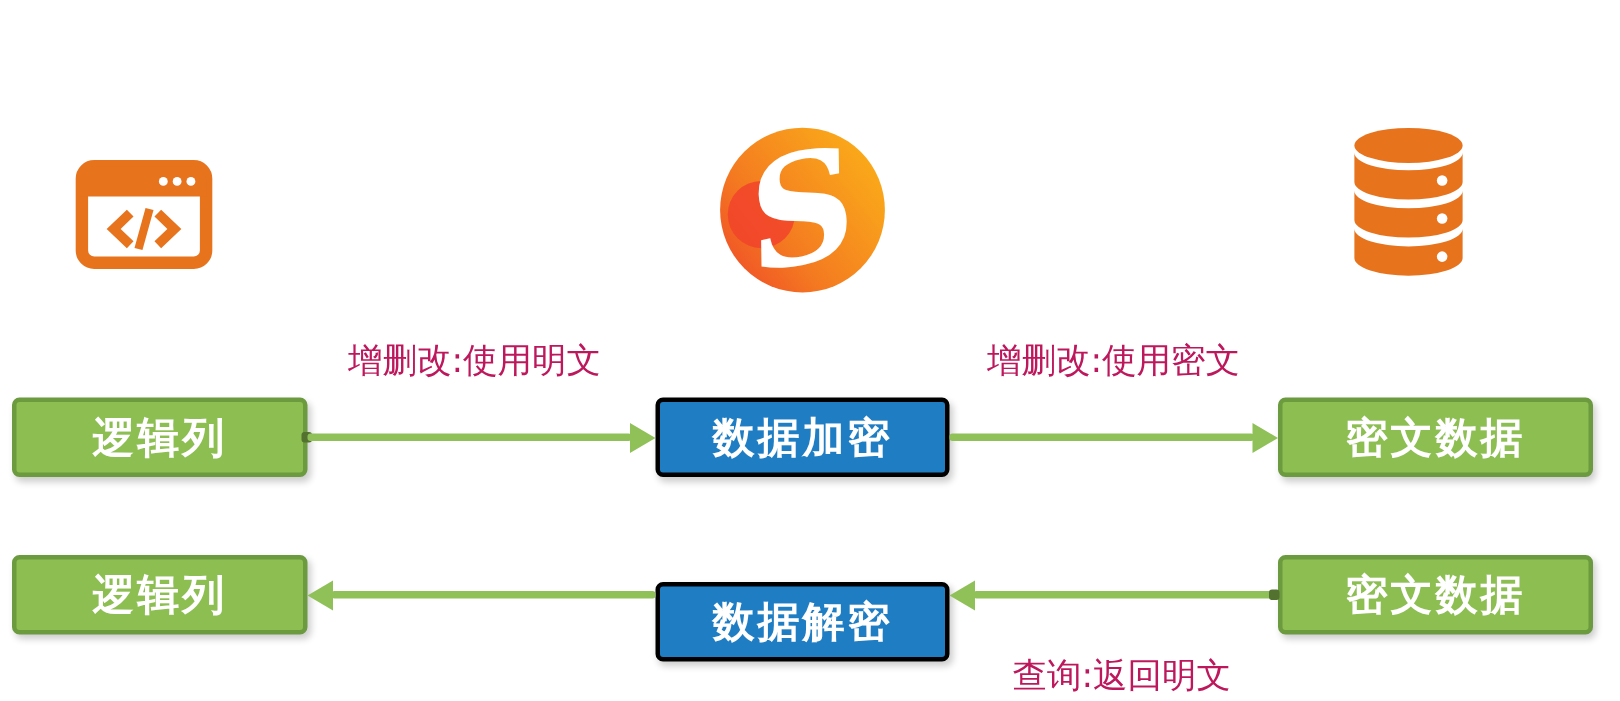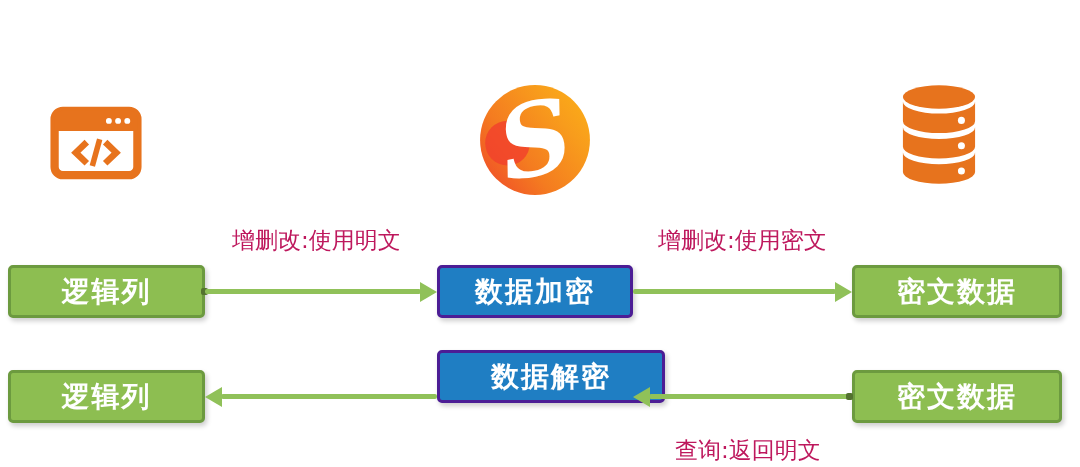--- a/index.html
+++ b/index.html
@@ -12,21 +12,21 @@
     font-size:27px;font-weight:bold;color:#7B239F;letter-spacing:1px;white-space:nowrap;
   }
   .icon-wrap{position:absolute;}
   .node{
     position:absolute;height:53px;border-radius:5px;box-sizing:border-box;
     display:flex;align-items:center;justify-content:center;
     color:#ffffff;font-size:28px;font-weight:bold;letter-spacing:2px;white-space:nowrap;
     box-shadow:2px 3px 5px rgba(0,0,0,0.20);
   }
   .node.green{background:#8DBE51;border:3px solid #6C9A3F;font-family:Liberation Serif, serif;}
-  .node.blue{background:#1F7EC3;border:3px solid #4c1d95;}
+  .node.blue{background:#1F7EC3;border:3px solid #000000;}
   .edge-label{
     position:absolute;font-size:23px;font-weight:normal;color:#be185d;white-space:nowrap;
   }
   .arrow-line{position:absolute;height:5px;background:#90C159;border-radius:2px;}
   .arrow-head{position:absolute;width:0;height:0;border-top:10px solid transparent;border-bottom:10px solid transparent;}
   .arrow-head.right{border-left:17px solid #90C159;}
   .arrow-head.left{border-right:17px solid #90C159;}
   .nub{position:absolute;width:7px;height:7px;background:#53722F;border-radius:2px;}
 </style>
 </head>
@@ -83,21 +83,21 @@
   <div class="node blue" style="left:437px;top:265px;width:196px;">数据加密</div>
   <div class="node green" style="left:852px;top:265px;width:210px;">密文数据</div>
 
   <div class="nub" style="left:201px;top:288px;"></div>
   <div class="arrow-line" style="left:205px;top:289px;width:216px;"></div>
   <div class="arrow-head right" style="left:420px;top:282px;"></div>
   <div class="arrow-line" style="left:633px;top:289px;width:203px;"></div>
   <div class="arrow-head right" style="left:835px;top:282px;"></div>
 
   <div class="node green" style="left:8px;top:370px;width:197px;">逻辑列</div>
-  <div class="node blue" style="left:437px;top:350px;width:228px;">数据解密</div>
+  <div class="node blue" style="left:437px;top:388px;width:196px;">数据解密</div>
   <div class="node green" style="left:852px;top:370px;width:210px;">密文数据</div>
 
   <div class="arrow-head left" style="left:205px;top:387px;"></div>
   <div class="arrow-line" style="left:221px;top:394px;width:216px;"></div>
   <div class="arrow-head left" style="left:633px;top:387px;"></div>
   <div class="arrow-line" style="left:649px;top:394px;width:203px;"></div>
   <div class="nub" style="left:846px;top:393px;"></div>
 
   <div class="edge-label" style="left:675px;top:435px;">查询:返回明文</div>
 

